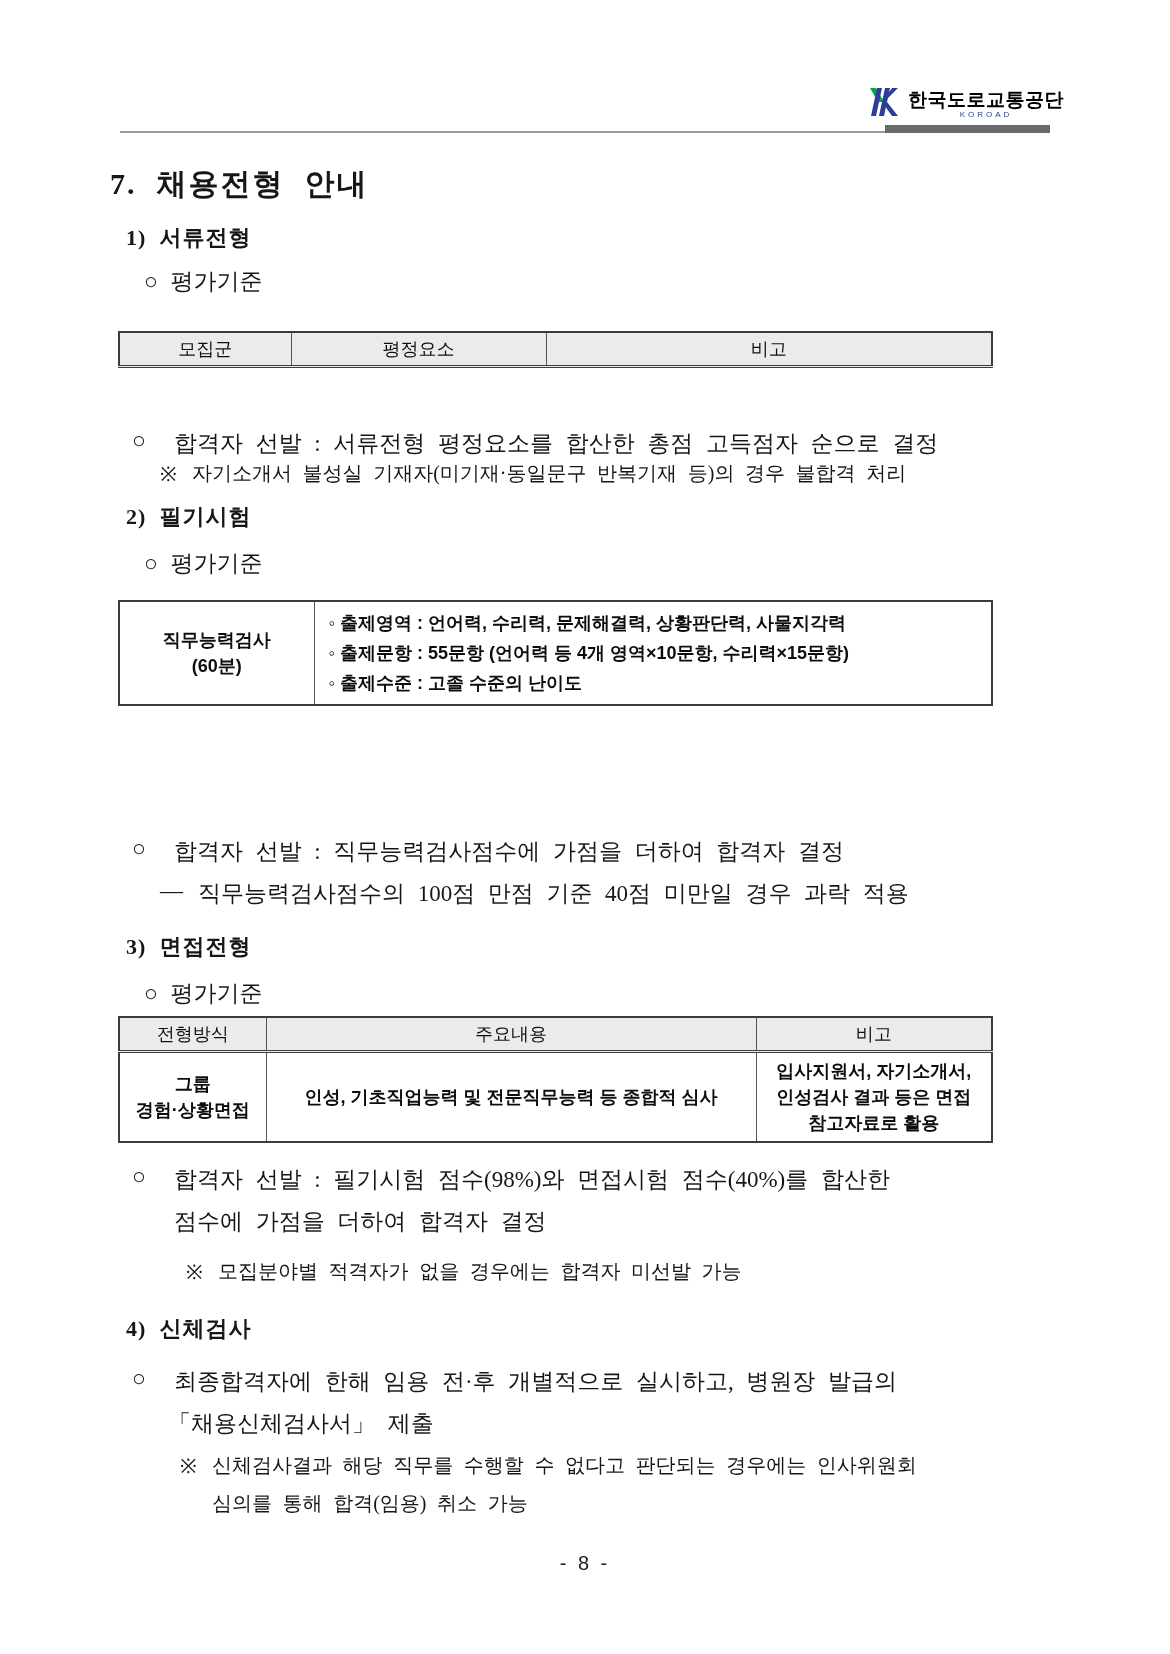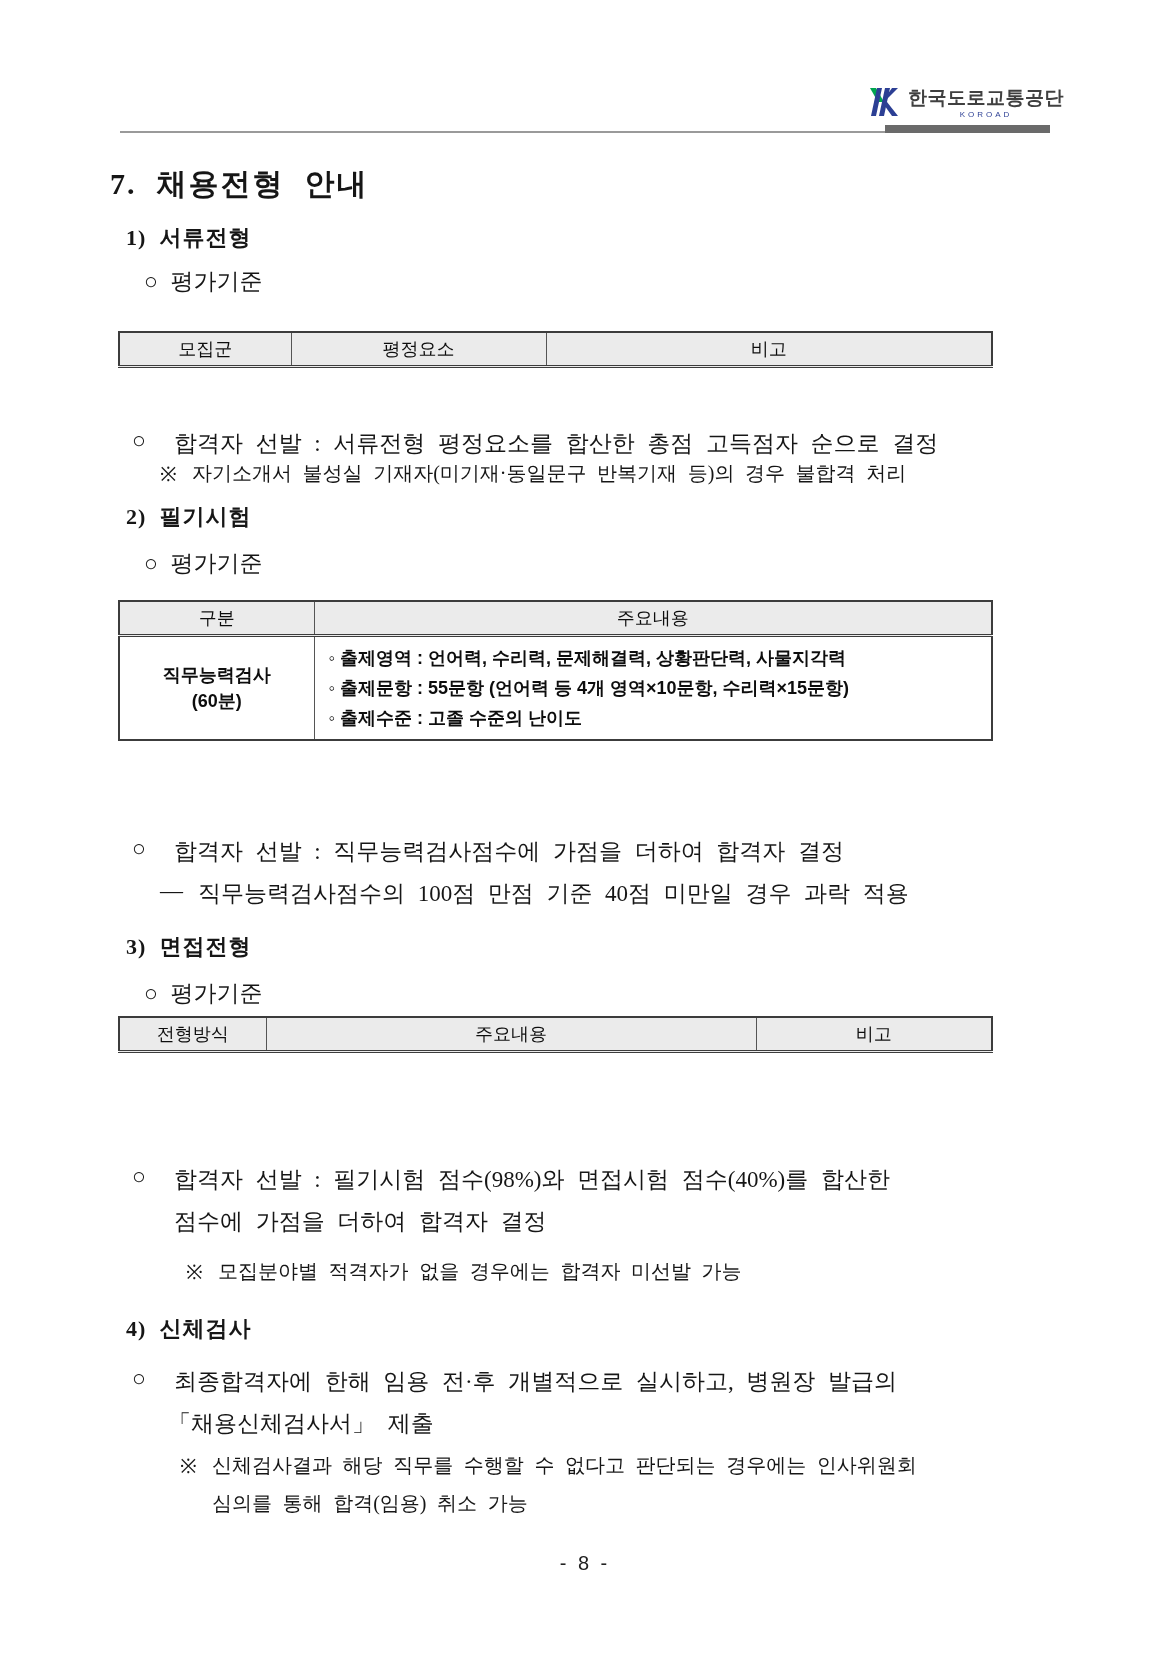--- a/index.html
+++ b/index.html
@@ -6,21 +6,21 @@
   .page {
     position:relative; width:1170px; height:1654px; background:#ffffff;
     font-family:"Liberation Serif","DejaVu Serif",serif; color:#161616;
     overflow:hidden;
   }
 
   
   .logo-block { position:absolute; top:86px; left:868px; width:182px; display:flex; align-items:center; gap:6px; }
   .logo-mark { flex:0 0 auto; }
   .logo-texts { display:flex; flex-direction:column; align-items:center; line-height:1; }
-  .logo-name { font-family:Liberation Mono, monospace; font-weight:bold; font-size:19px; color:#404040; letter-spacing:0.5px; white-space:nowrap; }
+  .logo-name { font-family:Liberation Sans, sans-serif; font-weight:bold; font-size:19px; color:#000000; letter-spacing:0.5px; white-space:nowrap; }
   .logo-sub  { font-family:"Liberation Sans","DejaVu Sans",sans-serif; font-size:8px; color:#2c3f94; letter-spacing:3px; margin-top:2px; }
   .header-rule { position:absolute; top:131px; left:120px; width:930px; height:2px; background:#9a9a9a; }
   .header-rule-bar { position:absolute; top:125px; left:885px; width:165px; height:8px; background:#6a6a6a; }
 
   
   .abs { position:absolute; white-space:nowrap; }
   .doc-title { top:164px; left:110px; font-size:30px; font-weight:bold; letter-spacing:2px; word-spacing:0.35em; }
   .sec-heading { font-size:22px; font-weight:bold; letter-spacing:1px; word-spacing:0.3em; left:126px; }
   .criteria { font-size:23px; left:144px; word-spacing:0.3em; }
 
@@ -116,24 +116,20 @@
 
   <div class="abs sec-heading" style="top:502px;">2) 필기시험</div>
   <div class="abs criteria" style="top:548px;">○ 평가기준</div>
 
   <table class="doc-table" id="table2">
     <colgroup>
         <col style="width:195px">
         <col>
       </colgroup>
     <tbody>
-        <tr class="h">
-      <th>구분</th>
-      <th>주요내용</th>
-    </tr>
     <tr class="r2">
       <td>
         <div class="cell-stack">직무능력검사</div>
         <div class="cell-stack">(60분)</div>
       </td>
       <td class="left">
         <div class="cell-line">◦ 출제영역 : 언어력, 수리력, 문제해결력, 상황판단력, 사물지각력</div>
         <div class="cell-line">◦ 출제문항 : 55문항 (언어력 등 4개 영역×10문항, 수리력×15문항)</div>
         <div class="cell-line">◦ 출제수준 : 고졸 수준의 난이도</div>
       </td>
@@ -158,20 +154,32 @@
         <col style="width:147px">
         <col style="width:490px">
         <col>
       </colgroup>
     <tbody>
         <tr class="h">
       <th>전형방식</th>
       <th>주요내용</th>
       <th>비고</th>
     </tr>
+    <tr class="r">
+      <td>
+        <div class="cell-stack">그룹</div>
+        <div class="cell-stack">경험·상황면접</div>
+      </td>
+      <td>인성, 기초직업능력 및 전문직무능력 등 종합적 심사</td>
+      <td>
+        <div class="cell-stack">입사지원서, 자기소개서,</div>
+        <div class="cell-stack">인성검사 결과 등은 면접</div>
+        <div class="cell-stack">참고자료로 활용</div>
+      </td>
+    </tr>
   </tbody>
     </table>
 
   <div class="abs bullet" style="top:1164px; left:132px;">
     <span class="marker">○</span>
     <span>합격자 선발 : 필기시험 점수(98%)와 면접시험 점수(40%)를 합산한</span>
   </div>
   <div class="abs bullet" style="top:1206px; left:174px;">
     <span>점수에 가점을 더하여 합격자 결정</span>
   </div>

